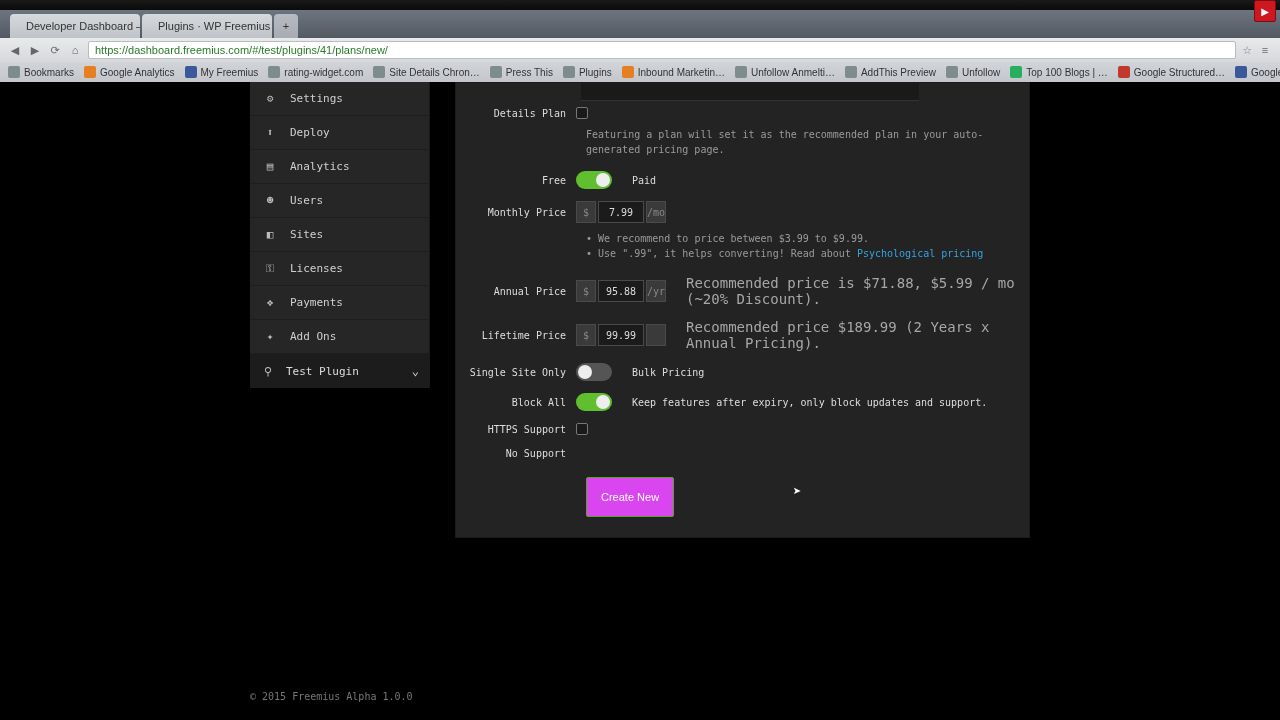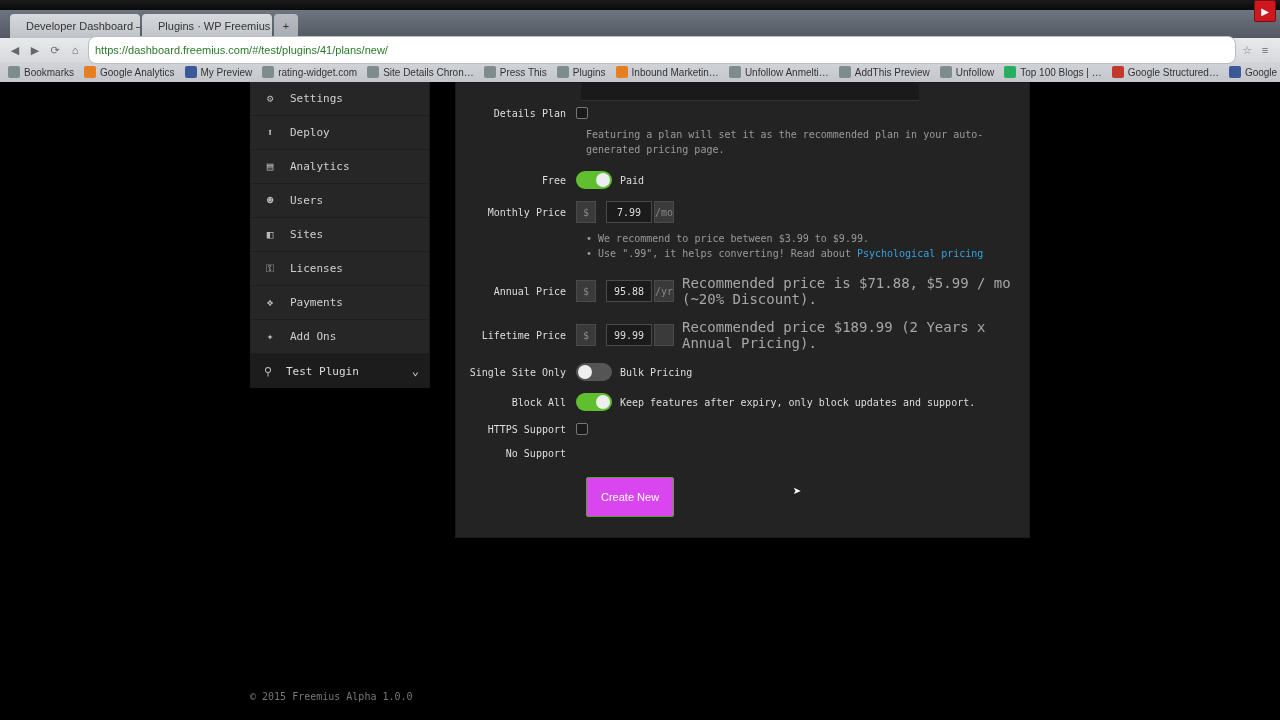--- a/index.html
+++ b/index.html
@@ -29,22 +29,22 @@
   }
   .tab-new { width:24px; justify-content:center; background:linear-gradient(#b8bcc2,#a7abb2); }
   .addrbar {
     height:24px; display:flex; align-items:center; gap:6px;
     padding:0 8px;
     background: linear-gradient(#e9eaec,#d6d8db);
     color:#555; font:11px sans-serif;
   }
   .addrbar .nav-ico { width:14px; text-align:center; color:#666; }
   .addrbar .url {
-    flex:1; height:28px; display:flex; align-items:center;
-    background:#fff; border:1px solid #b9bcc0; border-radius:8px;
+    flex:1; height:18px; display:flex; align-items:center;
+    background:#fff; border:1px solid #b9bcc0; border-radius:2px;
     padding:0 6px; color:#2a7a2a; font:11px sans-serif;
   }
   .addrbar .star { color:#888; }
   .bmbar {
     height:20px; display:flex; align-items:center; gap:10px;
     padding:0 8px;
     background: linear-gradient(#d2d4d8,#c3c6cb);
     font:10px sans-serif; color:#333;
     white-space:nowrap; overflow:hidden;
   }
@@ -96,21 +96,21 @@
     height:18px; background:#1a1a1b; border-bottom:1px solid #333;
   }
   .row {
     display:flex; align-items:center;
     padding:6px 0 6px 0; min-height:24px;
   }
   .row .lbl {
     width:120px; text-align:right; padding-right:10px;
     color:#ddd; font-size:10px;
   }
-  .row .ctl { flex:1; display:flex; align-items:center; gap:8px; padding-right:12px; }
+  .row .ctl { flex:1; display:flex; align-items:center; gap:20px; padding-right:12px; }
   .row .ctl .right { margin-left:auto; color:#a7a7a7; font-size:14px; }
 
   .chk { width:12px; height:12px; border:1px solid #777; background:#1a1a1a; display:inline-block; border-radius:2px; }
   .chk.on::after { content:"✓"; color:#9cf; font-size:10px; display:block; margin:-2px 0 0 1px; }
 
   .toggle {
     width:36px; height:18px; border-radius:9px; background:#555; position:relative;
   }
   .toggle::after{
     content:""; position:absolute; top:2px; left:2px; width:14px; height:14px;
@@ -124,21 +124,21 @@
     font-size:10px; line-height:1.5; padding:2px 0 8px 0;
   }
   .help .link { color:#33a3dd; }
   .price-group { display:flex; gap:2px; }
   .pg-pre, .pg-suf {
     width:20px; height:22px; background:#3a3a3b; border:1px solid #4a4a4a;
     display:flex; align-items:center; justify-content:center; color:#888; font-size:10px;
   }
   .pg-in {
     width:46px; height:22px; background:#1b1b1c; border:1px solid #4a4a4a;
-    color:#ddd; text-align:center; font:10px monospace;margin-left:8px;
+    color:#ddd; text-align:center; font:10px monospace;
   }
   .tail { color:#ddd; font-size:10px; }
 
   .btn-primary {
     margin-left:130px; height:40px; padding:0 14px;
     background:#d946ef; border:1px solid #5aa526; color:#fff;
     font:11px sans-serif; border-radius:2px;
   }
 
   .footer {
@@ -194,21 +194,21 @@
   <span class="bm">
       <span class="favicon fav-grey"></span>
       <span>Bookmarks</span>
     </span>
   <span class="bm">
       <span class="favicon fav-orange"></span>
       <span>Google Analytics</span>
     </span>
   <span class="bm">
       <span class="favicon fav-blue"></span>
-      <span>My Preview</span>
+      <span>My Freemius</span>
     </span>
   <span class="bm">
       <span class="favicon fav-grey"></span>
       <span>rating-widget.com</span>
     </span>
   <span class="bm">
       <span class="favicon fav-grey"></span>
       <span>Site Details Chron…</span>
     </span>
   <span class="bm">

